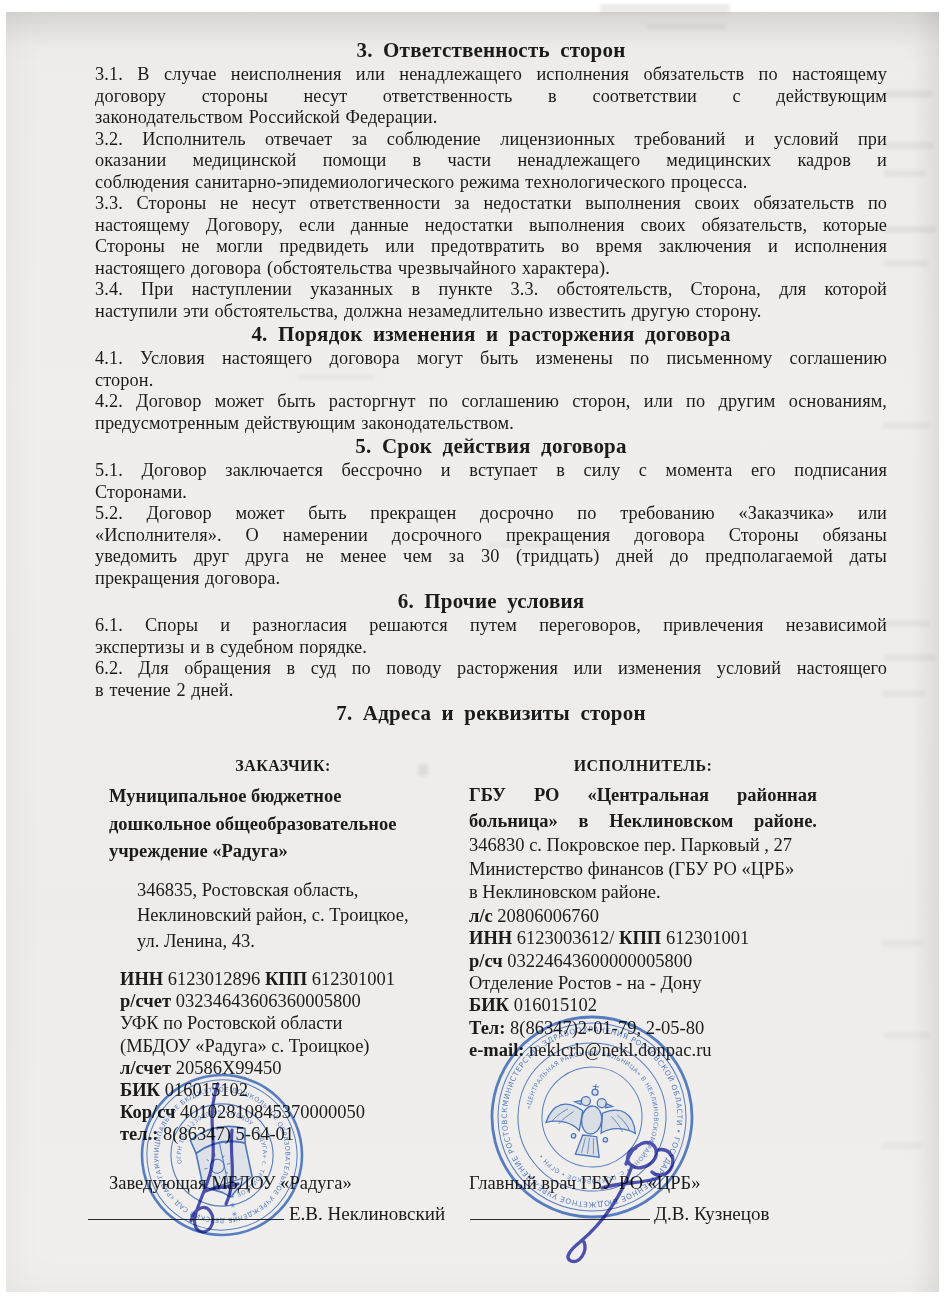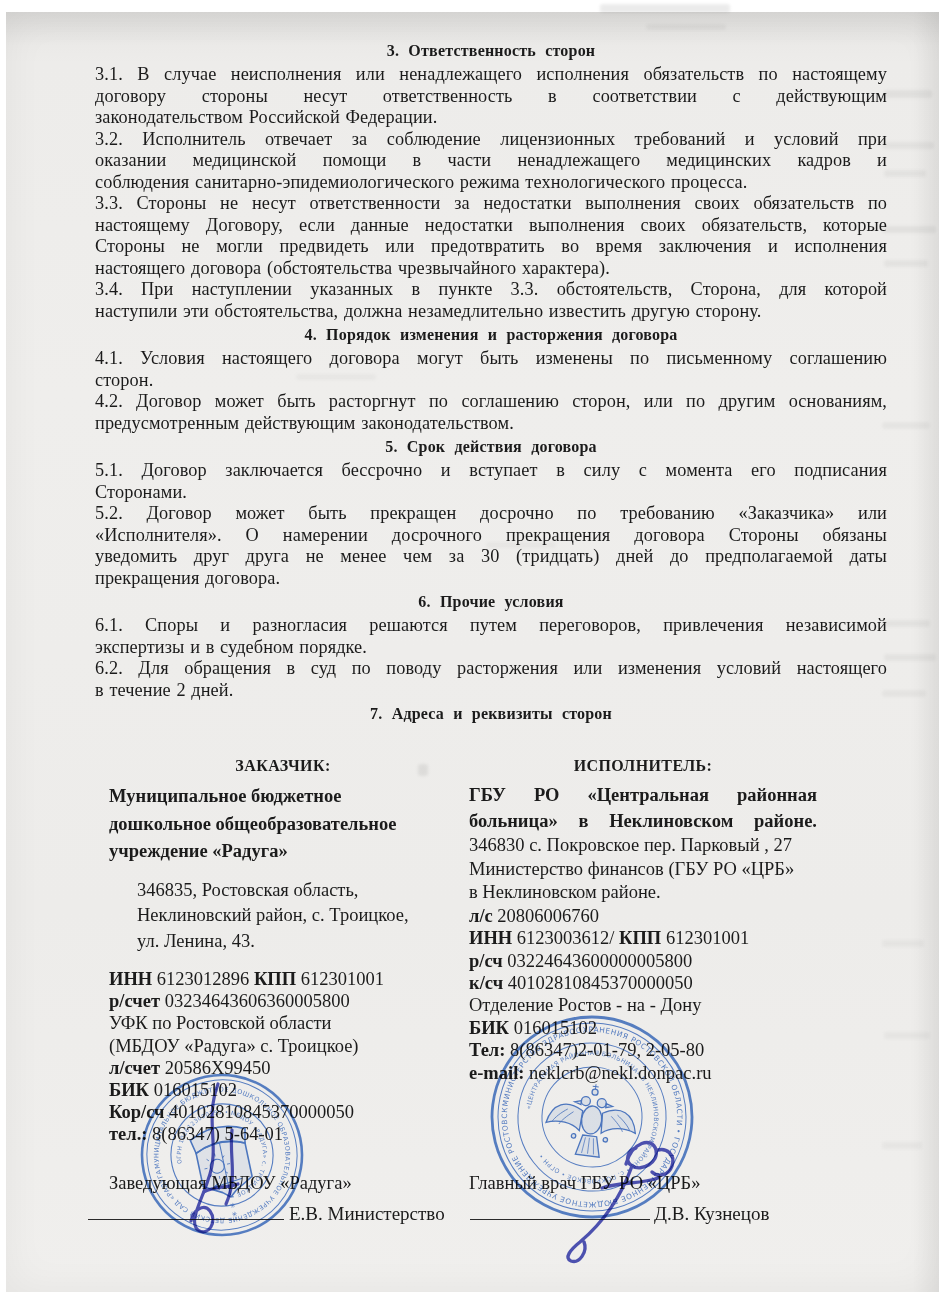--- a/index.html
+++ b/index.html
@@ -8,38 +8,38 @@
   .scan{position:absolute;left:6px;top:12px;right:6px;bottom:8px;
         background:linear-gradient(180deg,#e7e6e4 0%,#edecea 4%,#efeeec 30%,#edecea 70%,#f0efed 100%);
         box-shadow:inset 0 0 40px rgba(0,0,0,0.05);}
   .scan::after{content:"";position:absolute;top:0;right:0;width:26px;height:100%;
         background:linear-gradient(90deg,rgba(0,0,0,0) 0%,rgba(0,0,0,0.05) 100%);}
   .scan::before{content:"";position:absolute;top:0;left:0;width:100%;height:34px;
         background:linear-gradient(180deg,rgba(0,0,0,0.06),rgba(0,0,0,0));}
 
   .content{position:absolute;left:95px;top:38px;width:792px;
         font-size:18.3px;line-height:21.5px;letter-spacing:.1px;}
-  .sec-heading{font-weight:bold;text-align:center;font-size:16px;line-height:23px;
+  .sec-heading{font-weight:bold;text-align:center;font-size:21px;line-height:23px;
         margin:1px 0 2px;word-spacing:5px;letter-spacing:.2px;}
   .pline{text-align:justify;text-align-last:justify;word-spacing:1px;}
   .pline.plast{text-align-last:left;}
 
   .req{position:absolute;left:95px;top:754px;width:792px;height:500px;font-size:18.5px;}
   .col{position:absolute;top:0;}
   .col-customer{left:14px;width:348px;}
   .col-contractor{left:374px;width:348px;}
   .col-title{font-weight:bold;text-align:center;font-size:16px;line-height:24px;
         margin-bottom:5px;letter-spacing:.4px;}
   .col-customer .org-line{font-weight:bold;line-height:27.5px;}
   .col-contractor .org-line{font-weight:bold;line-height:25.5px;text-align:justify;text-align-last:justify;}
   .col-customer .addr-block{margin-top:12px;margin-left:28px;}
   .col-customer .addr-line{line-height:25.5px;}
   .col-contractor .addr-line{line-height:23.6px;}
   .col-customer .req-block{margin-top:14px;}
-  .col-customer .req-line{line-height:22.2px;}
+  .col-customer .req-line{line-height:22.2px;margin-left:11px;}
   .col-contractor .req-line{line-height:22.4px;}
   .req-line .b, .addr-line .b, .org-line .b{font-weight:bold;}
   .pos-line{position:absolute;top:390px;left:0;line-height:23px;white-space:nowrap;margin-top:28px;}
   .sig-row{position:absolute;top:444px;left:0;white-space:nowrap;font-size:19px;}
   .sig-line{display:inline-block;border-bottom:1.7px solid #2a2a2a;height:1.1em;vertical-align:baseline;}
   .col-customer .sig-line{width:196px;margin-left:-21px;margin-right:5px;}
   .col-contractor .sig-line{width:180px;margin-left:1px;margin-right:4px;}
 
   .stamp{position:absolute;mix-blend-mode:multiply;opacity:.92;}
   .stamp-customer{left:137px;top:1070px;transform:rotate(-12deg);}
@@ -124,38 +124,37 @@
           <div class="req-line"><span class="b">ИНН</span><span> 6123012896 </span><span class="b">КПП</span><span> 612301001</span></div>
           <div class="req-line"><span class="b">р/счет</span><span> 03234643606360005800</span></div>
           <div class="req-line"><span>УФК по Ростовской области</span></div>
           <div class="req-line"><span>(МБДОУ «Радуга» с. Троицкое)</span></div>
           <div class="req-line"><span class="b">л/счет</span><span> 20586X99450</span></div>
           <div class="req-line"><span class="b">БИК</span><span> 016015102</span></div>
           <div class="req-line"><span class="b">Кор/сч</span><span> 40102810845370000050</span></div>
           <div class="req-line"><span class="b">тел.:</span><span> 8(86347) 5-64-01</span></div>
         </div>
       <div class="pos-line">Заведующая МБДОУ «Радуга»</div>
-      <div class="sig-row"><span class="sig-line"></span><span class="sig-name">Е.В. Министерство</span></div>
+      <div class="sig-row"><span class="sig-line"></span><span class="sig-name">Е.В. Неклиновский</span></div>
     </div>
     <div class="col col-contractor">
       <div class="col-title">ИСПОЛНИТЕЛЬ:</div>
       <div class="org-block">
           <div class="org-line"><span>ГБУ РО «Центральная районная</span></div>
           <div class="org-line"><span>больница» в Неклиновском районе.</span></div>
         </div>
       <div class="addr-block">
           <div class="addr-line"><span>346830 с. Покровское пер. Парковый , 27</span></div>
           <div class="addr-line"><span>Министерство финансов (ГБУ РО «ЦРБ»</span></div>
           <div class="addr-line"><span>в Неклиновском районе.</span></div>
         </div>
       <div class="req-block">
           <div class="req-line"><span class="b">л/с</span><span> 20806006760</span></div>
           <div class="req-line"><span class="b">ИНН</span><span> 6123003612/ </span><span class="b">КПП</span><span> 612301001</span></div>
           <div class="req-line"><span class="b">р/сч</span><span> 03224643600000005800</span></div>
-          <div class="req-line"><span class="b">к/сч</span><span> 40102810845370000050</span></div>
           <div class="req-line"><span>Отделение Ростов - на - Дону</span></div>
           <div class="req-line"><span class="b">БИК</span><span> 016015102</span></div>
           <div class="req-line"><span class="b">Тел:</span><span> 8(86347)2-01-79, 2-05-80</span></div>
           <div class="req-line"><span class="b">e-mail:</span><span> neklcrb@nekl.donpac.ru</span></div>
         </div>
       <div class="pos-line">Главный  врач ГБУ РО «ЦРБ»</div>
       <div class="sig-row"><span class="sig-line"></span><span class="sig-name">Д.В. Кузнецов</span></div>
     </div>
   </div>
 

